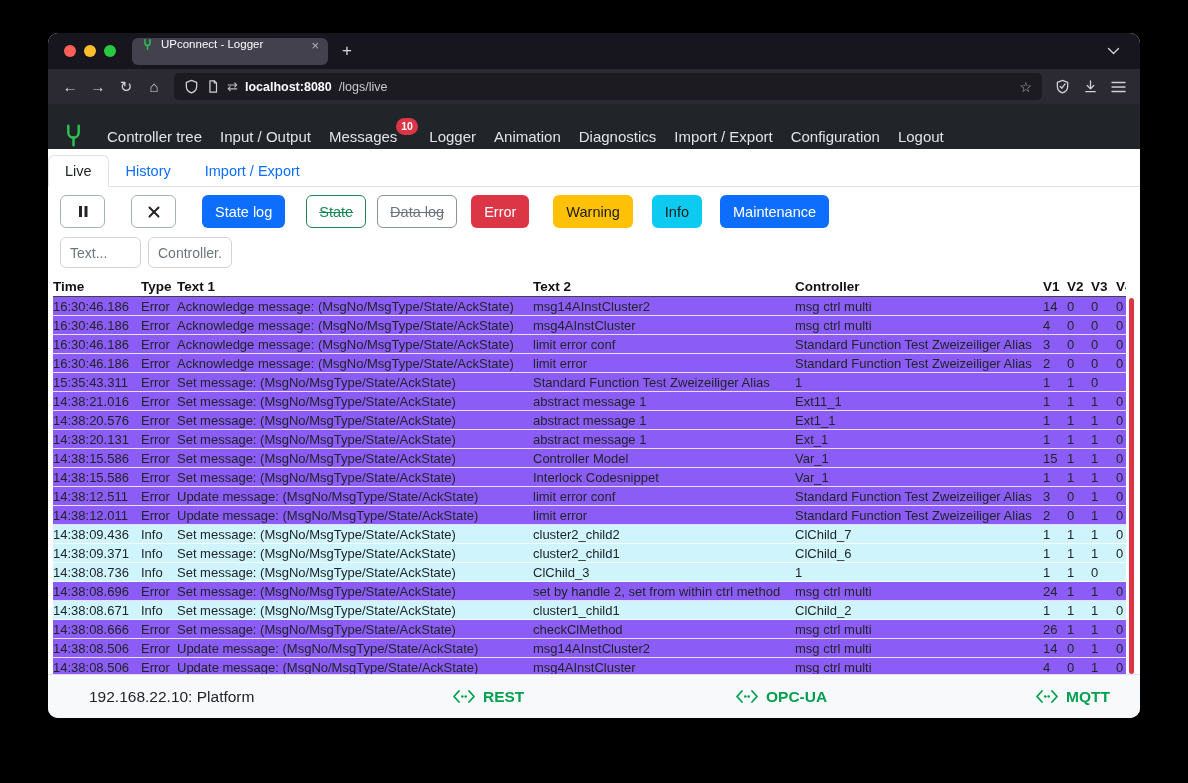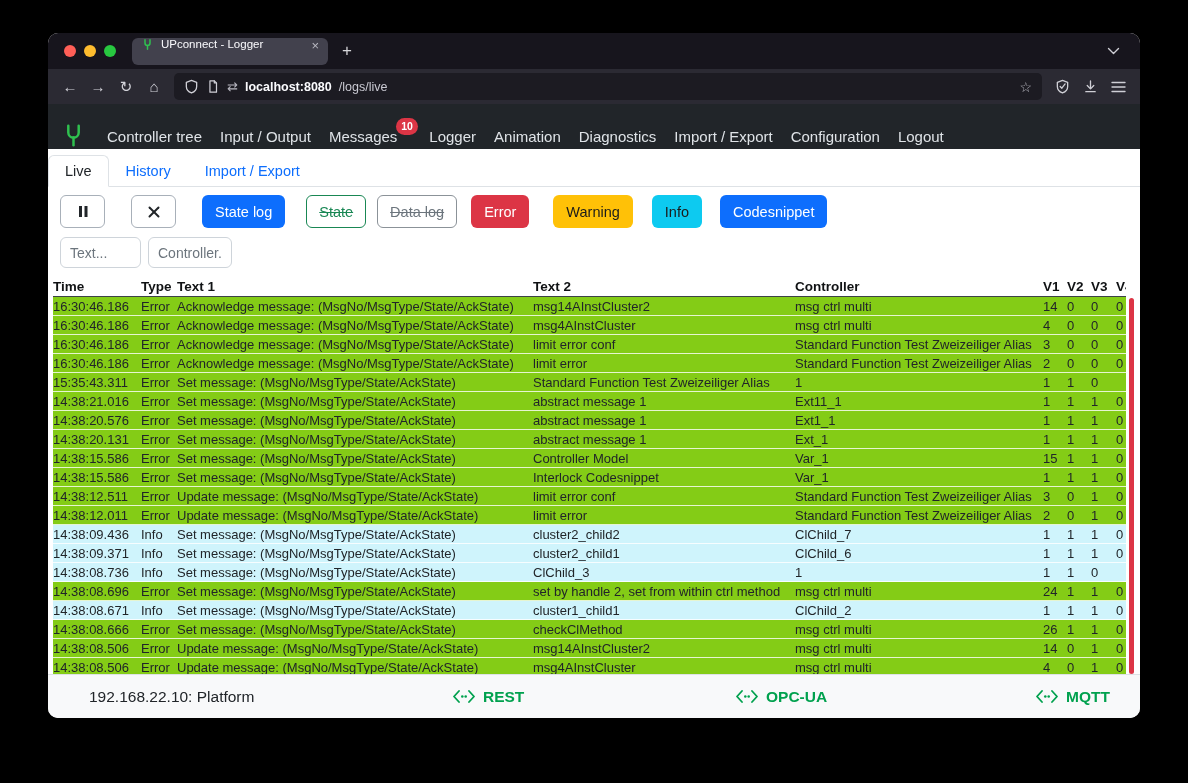--- a/index.html
+++ b/index.html
@@ -70,21 +70,21 @@
   .finput.w-ctrl { width:84px; }
 
   
   .table-wrap { flex:1; min-height:0; margin-top:8px; padding:0 14px 0 5px; position:relative; overflow:hidden; }
   .grid { display:grid; grid-template-columns:88px 36px 356px 262px 248px 24px 24px 25px 1fr; }
   .thead { font-weight:bold; font-size:13.5px; color:#101214; height:21px; align-items:center;
     border-bottom:1px solid #3c4247; }
   .trow { height:19px; align-items:center; font-size:13px; color:#212529;
     border-bottom:1px solid rgba(255,255,255,.8); }
   .td { white-space:nowrap; overflow:hidden; }
-  .row-error { background:#84cc16; }
+  .row-error { background:#8b5cf6; }
   .row-info  { background:#cff4fc; }
   .red-scroll { position:absolute; right:6px; top:22px; bottom:0; width:5px;
     background:#dc3545; border-radius:3px; }
 
   
   .statusbar { height:44px; background:#f8f9fa; border-top:1px solid #dee2e6; position:relative;
     flex:none; font-size:15.5px; }
   .sitem { position:absolute; top:50%; transform:translateY(-50%); display:flex; align-items:center; gap:8px; }
   .platform { left:13px; color:#212529;margin-left:28px; }
   .conn { color:#00a14e; font-weight:bold; }
@@ -200,21 +200,21 @@
           <path d="M2.5 2.5l9 9"></path>
           <path d="M11.5 2.5l-9 9"></path>
         </svg>
     </button>
     <button class="btn btn-primary" style="margin-right:21px">State log</button>
     <button class="btn btn-outline-success" style="margin-right:11px">State</button>
     <button class="btn btn-outline-secondary" style="margin-right:14px">Data log</button>
     <button class="btn btn-danger" style="margin-right:24px">Error</button>
     <button class="btn btn-warning" style="margin-right:19px">Warning</button>
     <button class="btn btn-info" style="margin-right:18px">Info</button>
-    <button class="btn btn-primary">Codesnippet</button>
+    <button class="btn btn-primary">Maintenance</button>
   </div>
 
   <div class="filters">
     <input class="finput w-text" placeholder="Text..." style="">
     <input class="finput w-ctrl" placeholder="Controller..." style="">
   </div>
 
   <div class="table-wrap">
     <div class="grid thead">
       <div class="td">Time</div>

